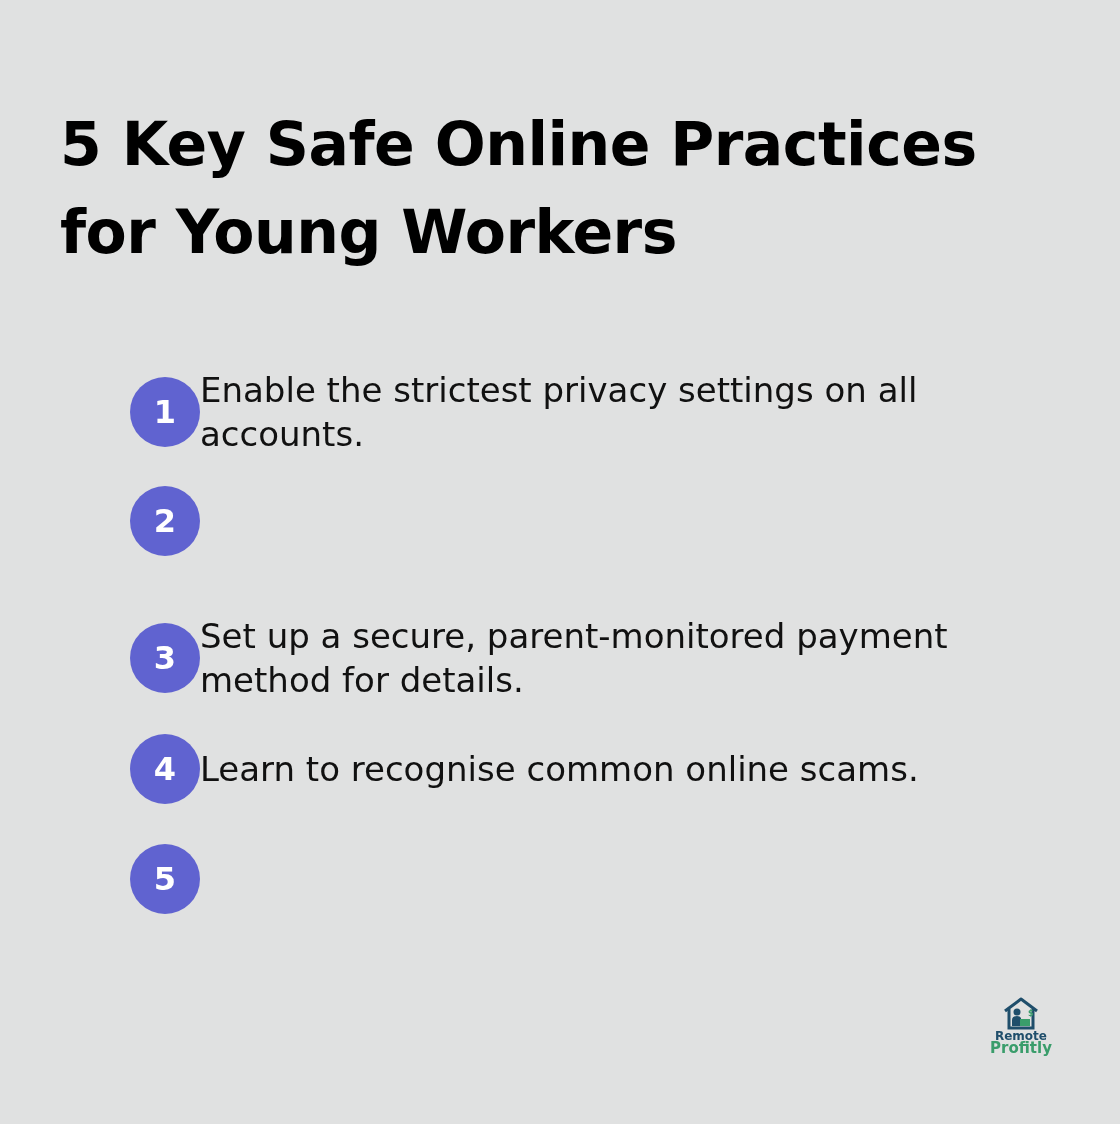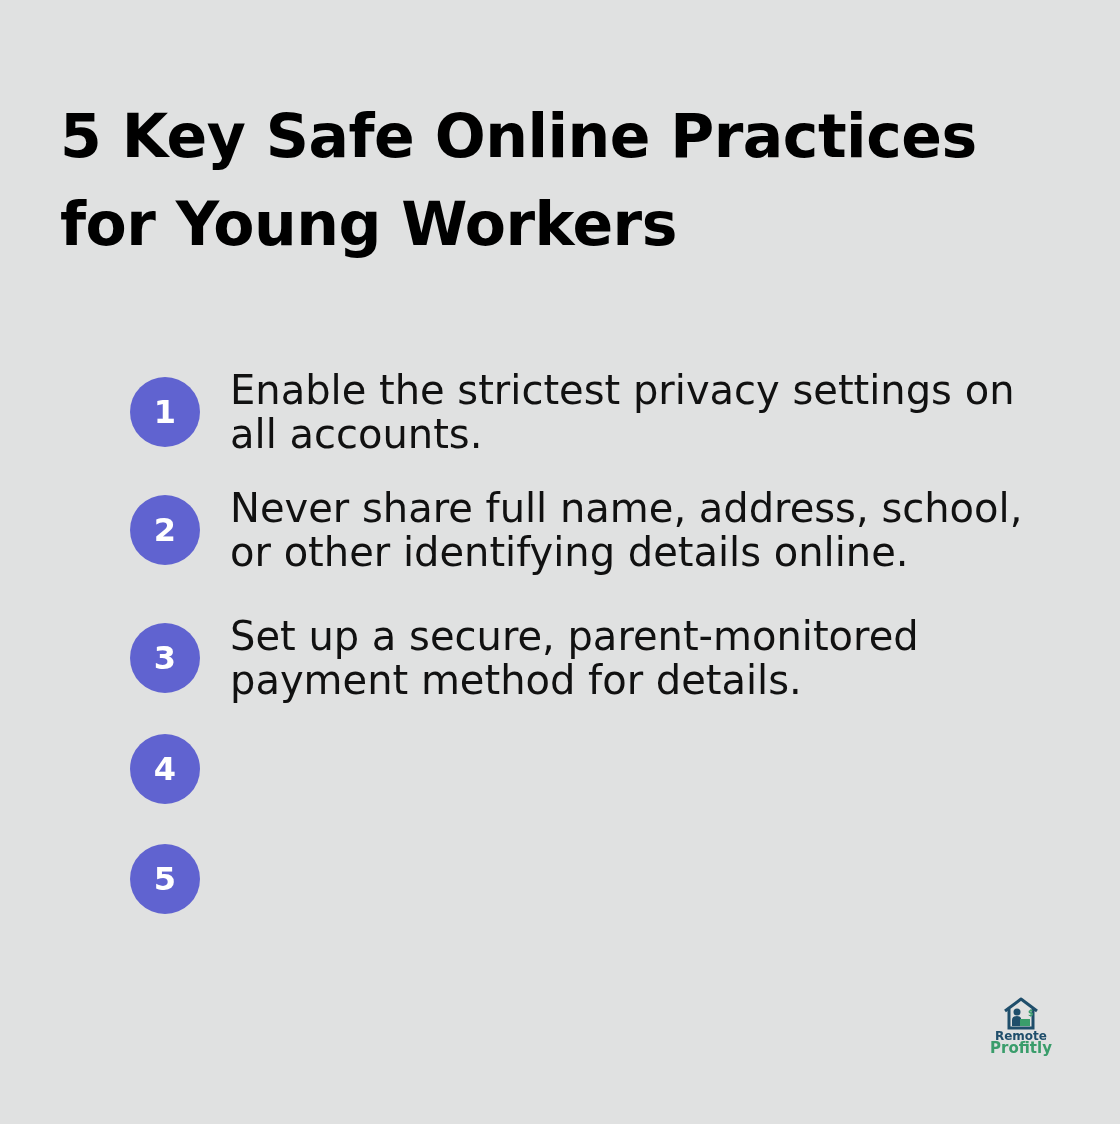--- a/index.html
+++ b/index.html
@@ -5,21 +5,21 @@
     html, body { margin: 0; padding: 0; }
     body {
       width: 1120px; height: 1124px;
       background: #e0e1e1;
       font-family: "DejaVu Sans", sans-serif;
       position: relative;
       overflow: hidden;
     }
     .title {
       position: absolute;
-      left: 60px; top: 92px;
+      left: 60px; top: 100px;
       width: 1000px;
       margin: 0;
       font-size: 60px;
       font-weight: bold;
       line-height: 88px;
       color: #000;
       letter-spacing: -0.5px;
     }
     .item {
       position: absolute;
@@ -31,22 +31,21 @@
       width: 70px; height: 70px;
       border-radius: 50%;
       background: #6063d0;
       color: #fff;
       font-weight: bold;
       font-size: 32px;
       display: flex; align-items: center; justify-content: center;
       flex-shrink: 0;
     }
     .text {
-      margin-left: 30px;
-      font-size: 40px;
+      font-size: 34px;
       line-height: 44px;
       color: #111;
       width: 800px;
     }
     .logo {
       position: absolute;
       left: 990px; top: 996px;
       width: 62px;
       text-align: center;
     }
@@ -64,30 +63,30 @@
 
 <h1 class="title">5 Key Safe Online Practices for Young Workers</h1>
 
 <div class="item" style="top:368px;">
   <div class="badge">1</div>
   <div class="text">Enable the strictest privacy settings on all accounts.</div>
 </div>
 
 <div class="item" style="top:486px;">
   <div class="badge">2</div>
-  <div class="text">Never share full name, address, school, or other identifying details online.</div>
 </div>
 
 <div class="item" style="top:614px;">
   <div class="badge">3</div>
   <div class="text">Set up a secure, parent-monitored payment method for details.</div>
 </div>
 
 <div class="item" style="top:734px;">
   <div class="badge">4</div>
+  <div class="text">Learn to recognise common online scams.</div>
 </div>
 
 <div class="item" style="top:844px;">
   <div class="badge">5</div>
 </div>
 
 <div class="logo">
   <svg width="40" height="34" viewBox="0 0 40 34" style="display:block;margin:0 auto;">
     <path d="M4 15 L20 3 L36 15" fill="none" stroke="#1f4e6b" stroke-width="3" stroke-linejoin="round"></path>
     <path d="M8 13 V32 H32 V13" fill="none" stroke="#1f4e6b" stroke-width="3"></path>

